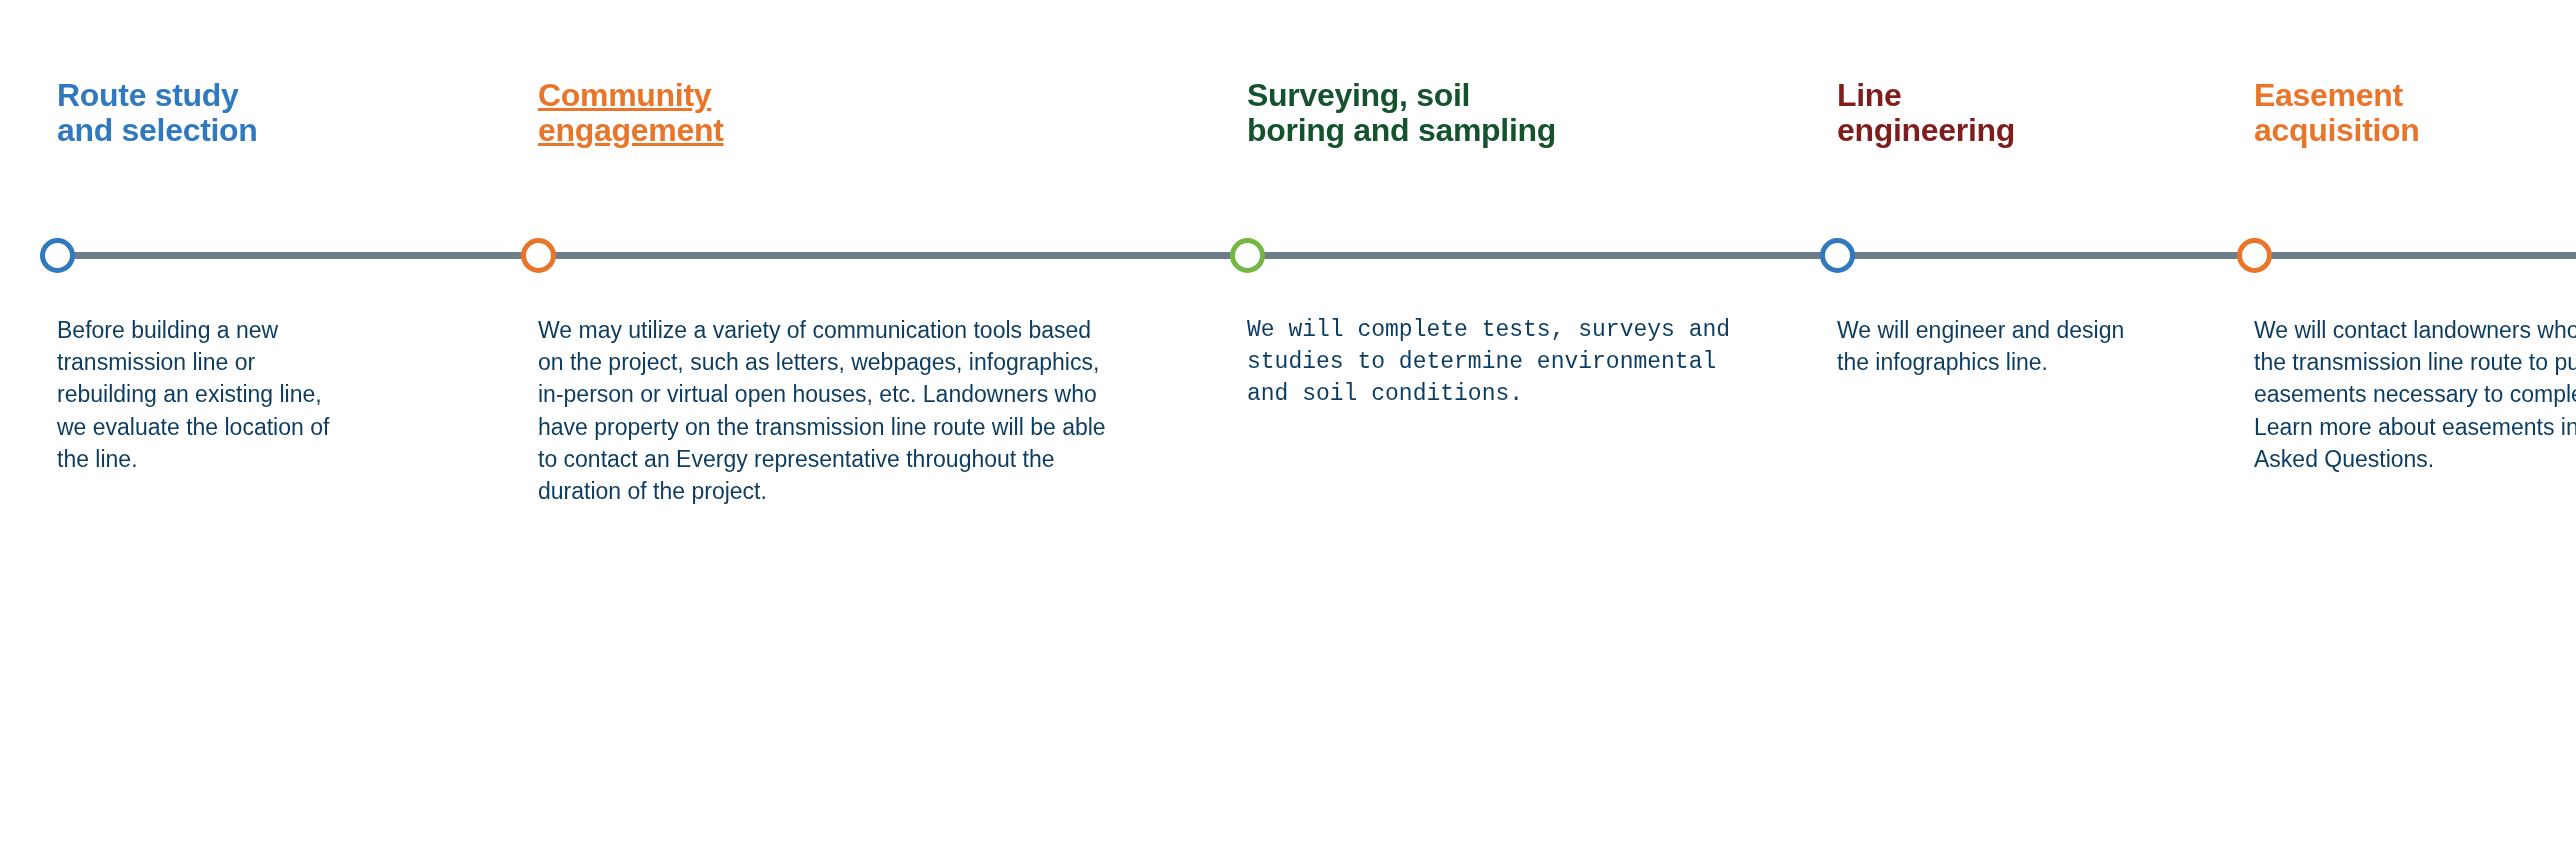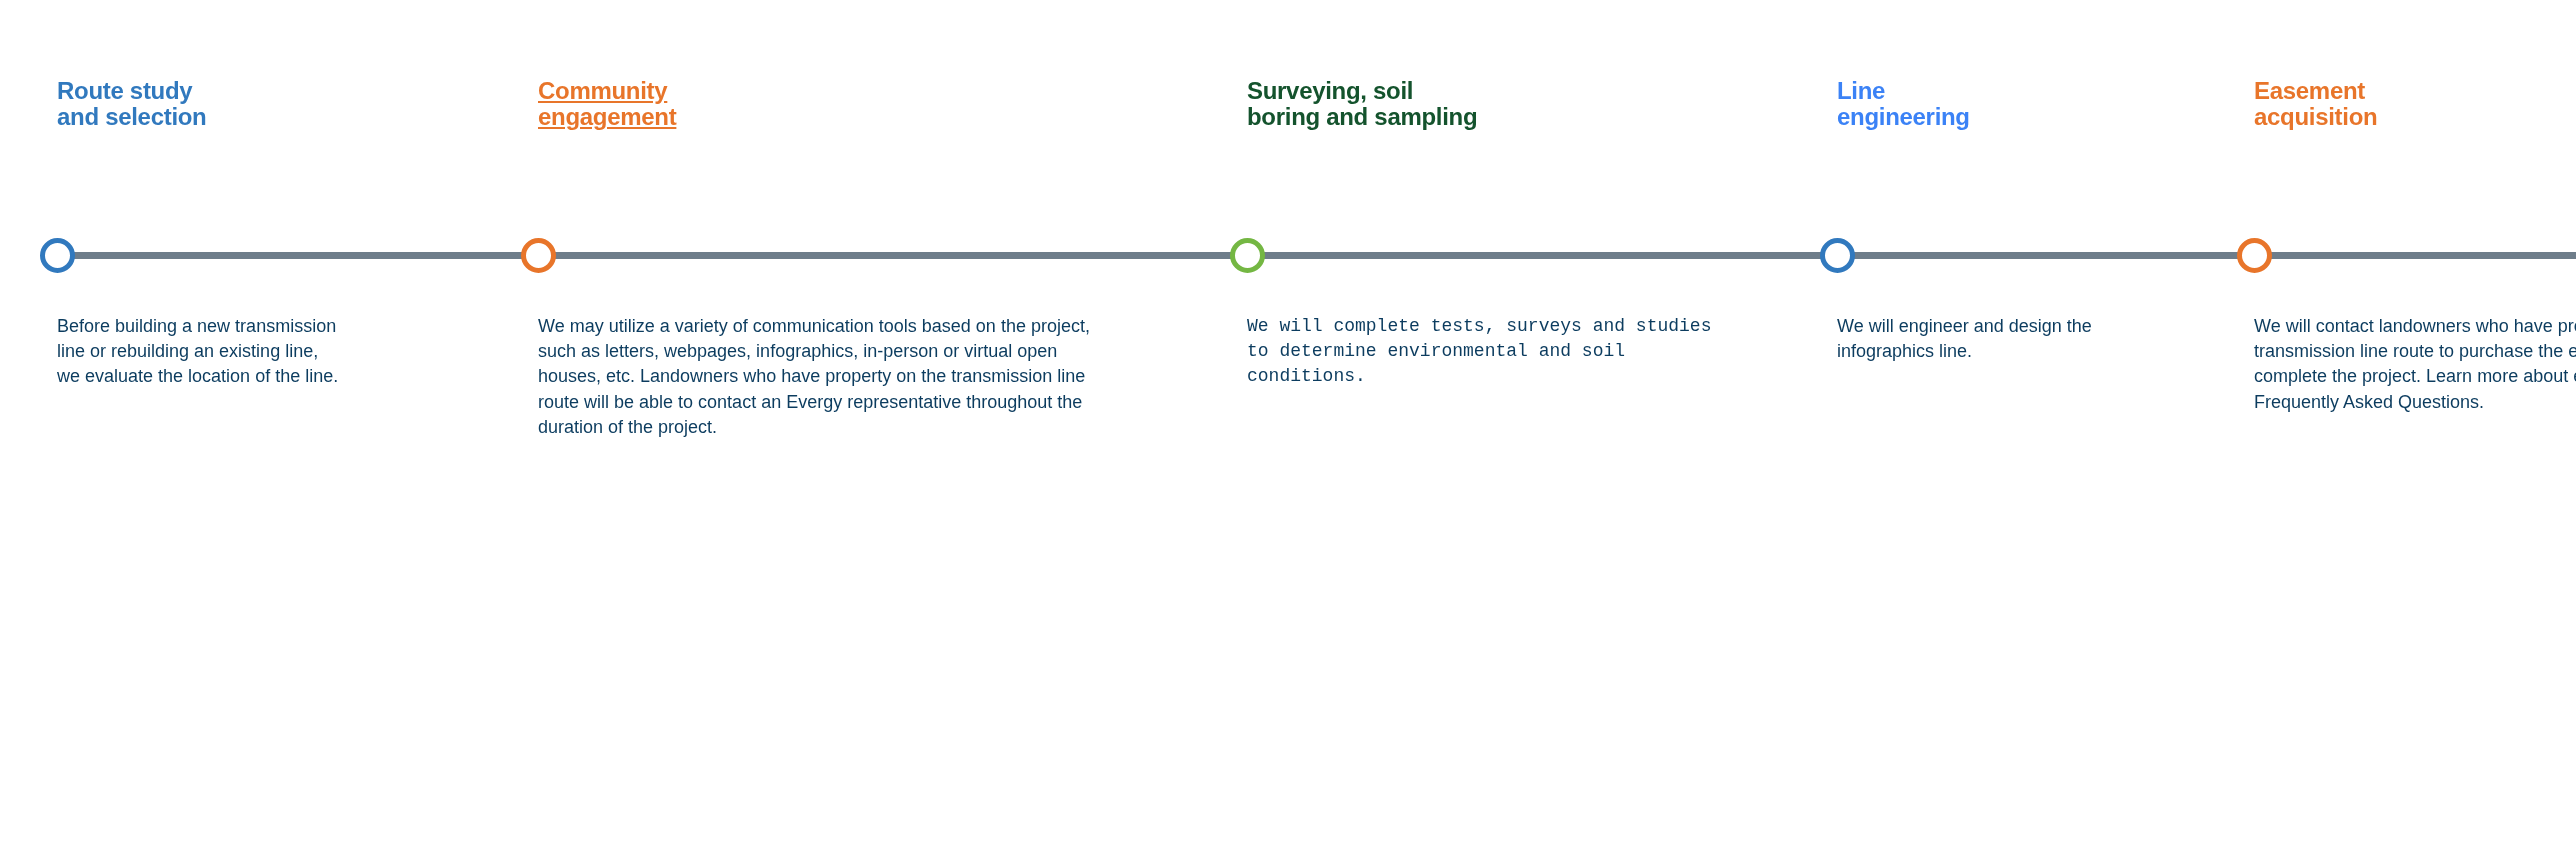--- a/index.html
+++ b/index.html
@@ -37,21 +37,21 @@
   
   .step {
     position: absolute;
     top: 0;
     height: 859px;
   }
 
   .step-title {
     position: absolute;
     font-weight: 700;
-    font-size: 24px;
+    font-size: 32px;
     line-height: 1.10;
     letter-spacing: -0.3px;
     white-space: pre-line;
     font-stretch: condensed;
   }
   
   .step-title.lines2 { top: 78px; }
 
   .step-marker {
     position: absolute;
@@ -63,21 +63,21 @@
     border-style: solid;
     border-width: 5.7px;
     background: #ffffff;
     transform: translateX(-17px);
     z-index: 3;
   }
 
   .step-body {
     position: absolute;
     top: 314px;
-    font-size: 18px;
+    font-size: 23px;
     line-height: 1.40;
     color: #0C3C5F;
     font-weight: 400;
     text-align: left;
   }
 
   
 </style>
 </head>
 <body>
@@ -99,21 +99,21 @@
         <div class="step-marker" style="border-color: rgb(232, 117, 42);"></div>
         <div class="step-body" style="width: 585px;">We may utilize a variety of communication tools based on the project, such as letters, webpages, infographics, in-person or virtual open houses, etc. Landowners who have property on the transmission line route will be able to contact an Evergy representative throughout the duration of the project.</div>
       </div>
       <div class="step" style="left: 1247px;">
         <div class="step-title lines2" style="color: #14532d; width: 495px;">Surveying, soil
 boring and sampling</div>
         <div class="step-marker" style="border-color: rgb(116, 183, 67);"></div>
         <div class="step-body" style="width: 495px; font-family: Liberation Mono, monospace;">We will complete tests, surveys and studies to determine environmental and soil conditions.</div>
       </div>
       <div class="step" style="left: 1837px;">
-        <div class="step-title lines2" style="color: #3b82f6; width: 319px;">Line
+        <div class="step-title lines2" style="color: #7f1d1d; width: 319px;">Line
 engineering</div>
         <div class="step-marker" style="border-color: rgb(49, 121, 190);"></div>
         <div class="step-body" style="width: 319px;">We will engineer and design the infographics line.</div>
       </div>
       <div class="step" style="left: 2254px;">
         <div class="step-title lines2" style="color: rgb(232, 117, 42); width: 515px;">Easement
 acquisition</div>
         <div class="step-marker" style="border-color: rgb(232, 117, 42);"></div>
         <div class="step-body" style="width: 515px;">We will contact landowners who have property on the transmission line route to purchase the easements necessary to complete the project. Learn more about easements in our Frequently Asked Questions.</div>
       </div>

